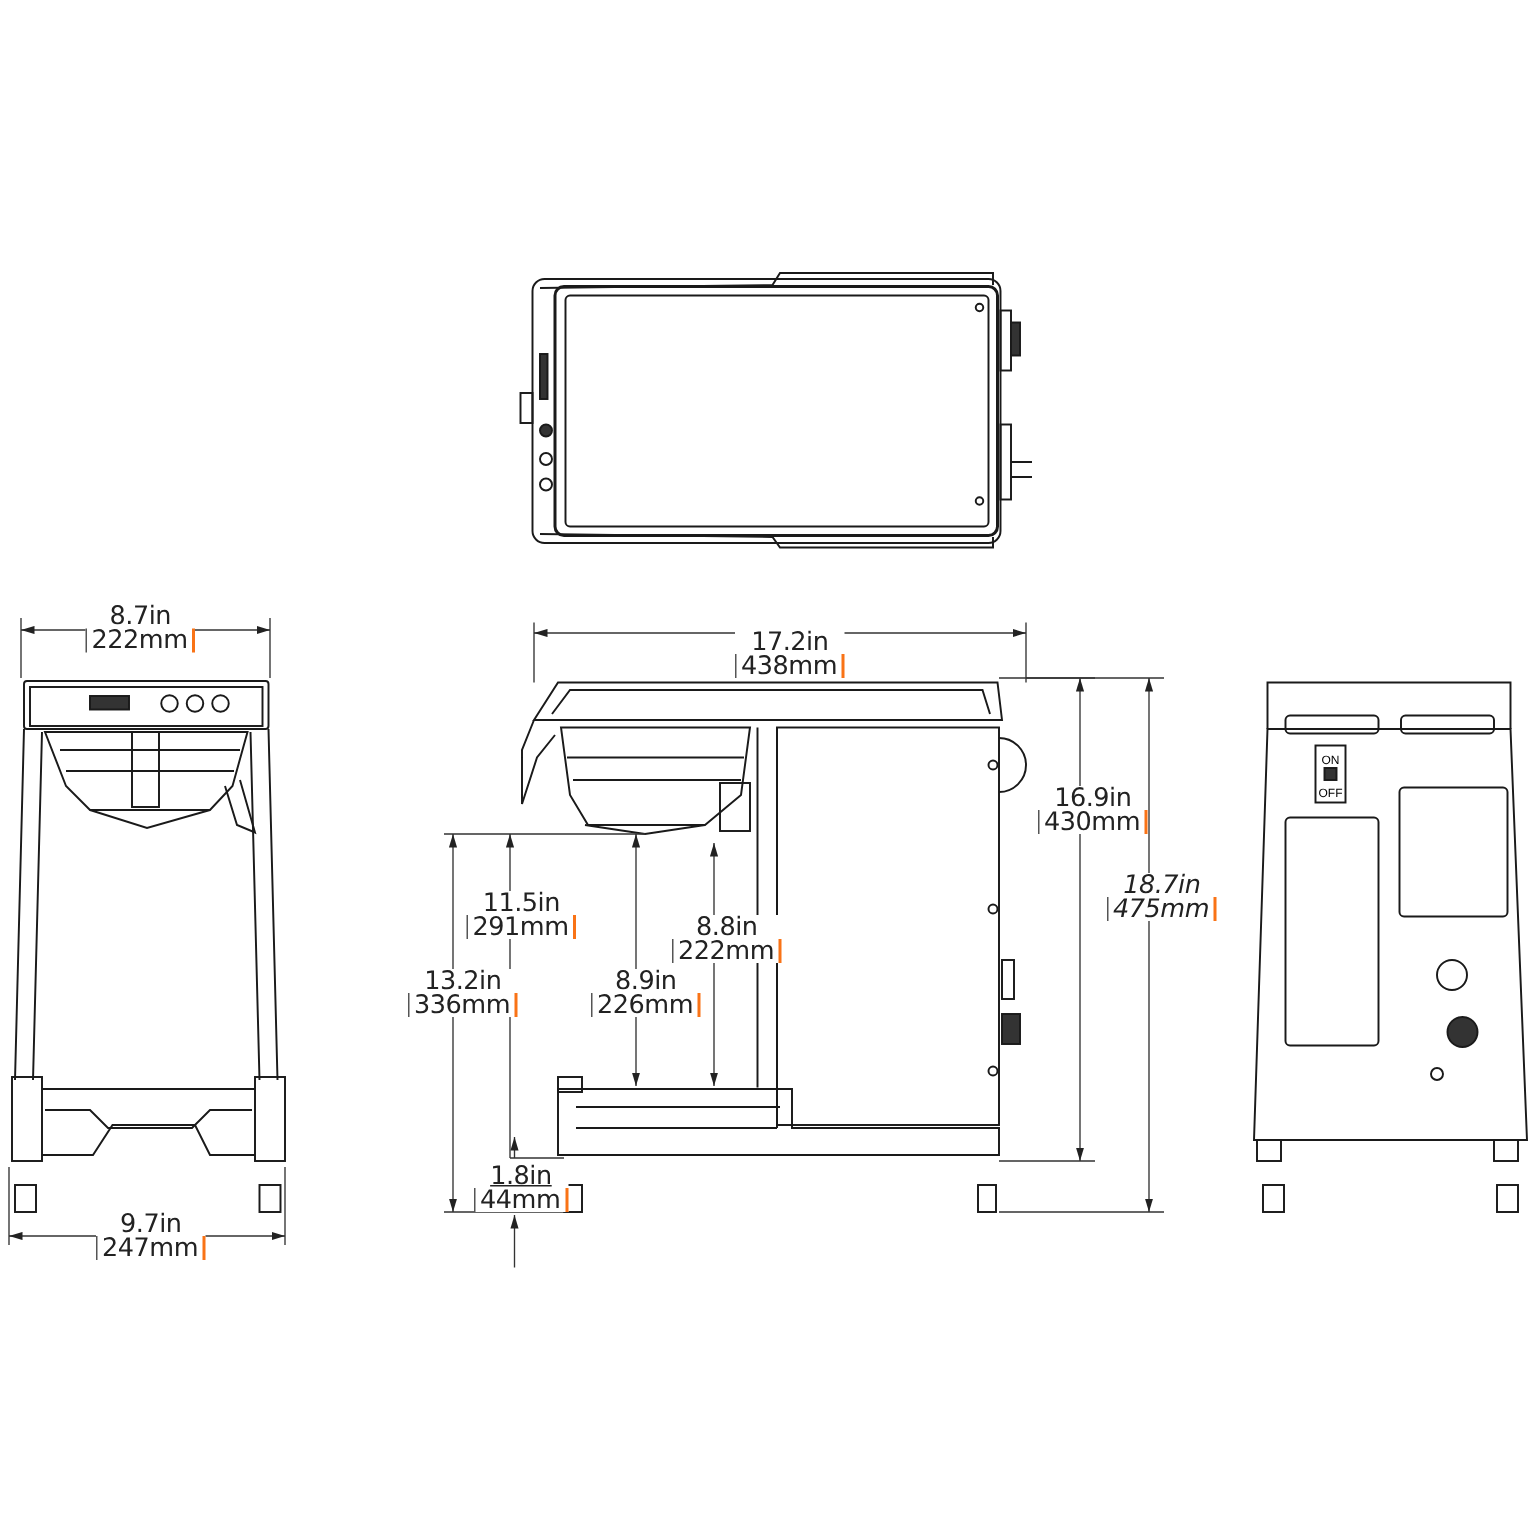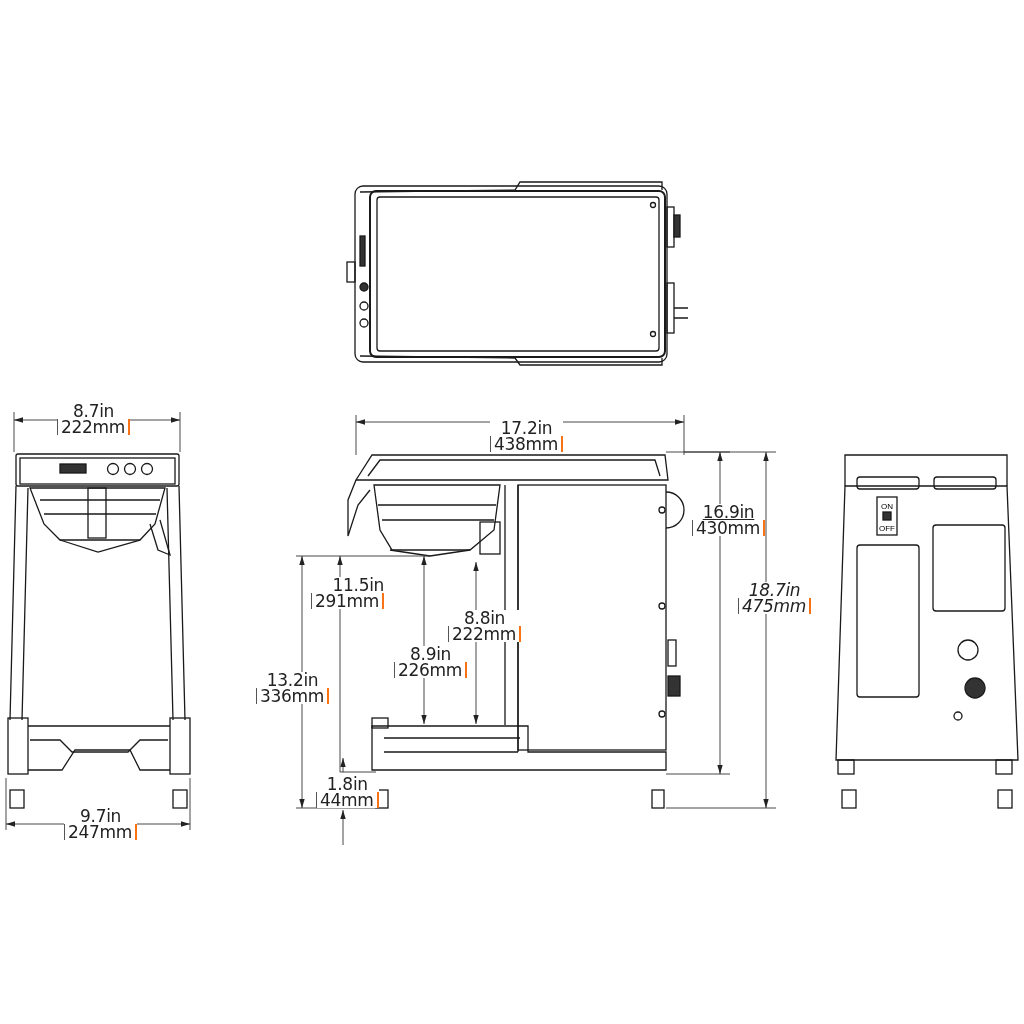--- a/index.html
+++ b/index.html
@@ -141,40 +141,40 @@
   <span class="mm">222mm</span>
 </div>
 <div class="dim-label" style="left:64px;top:808px;text-align:center;">
   <div>9.7in</div>
   <span class="mm">247mm</span>
 </div>
 <div class="dim-label" style="left:490px;top:420px;">
   <div>17.2in</div>
   <span class="mm">438mm</span>
 </div>
-<div class="dim-label" style="left:311px;top:577px;text-align:right;">
+<div class="dim-label" style="left:311px;top:594px;">
   <div>11.5in</div>
   <span class="mm">291mm</span>
 </div>
-<div class="dim-label" style="left:256px;top:646px;margin-top:26px;">
+<div class="dim-label" style="left:272px;top:646px;">
   <div>13.2in</div>
   <span class="mm">336mm</span>
 </div>
 <div class="dim-label" style="left:394px;top:646px;text-align:center;">
   <div>8.9in</div>
   <span class="mm">226mm</span>
 </div>
 <div class="dim-label" style="left:448px;top:610px;">
   <div>8.8in</div>
   <span class="mm">222mm</span>
 </div>
-<div class="dim-label" style="left:316px;top:776px;">
+<div class="dim-label" style="left:316px;top:776px;text-decoration:underline;">
   <div>1.8in</div>
   <span class="mm">44mm</span>
 </div>
-<div class="dim-label" style="left:692px;top:504px;text-decoration:underline;">
+<div class="dim-label" style="left:692px;top:524px;">
   <div>16.9in</div>
   <span class="mm">430mm</span>
 </div>
 <div class="dim-label" style="left:738px;top:582px;font-style:italic;">
   <div>18.7in</div>
   <span class="mm">475mm</span>
 </div>
 
 </body></html>

